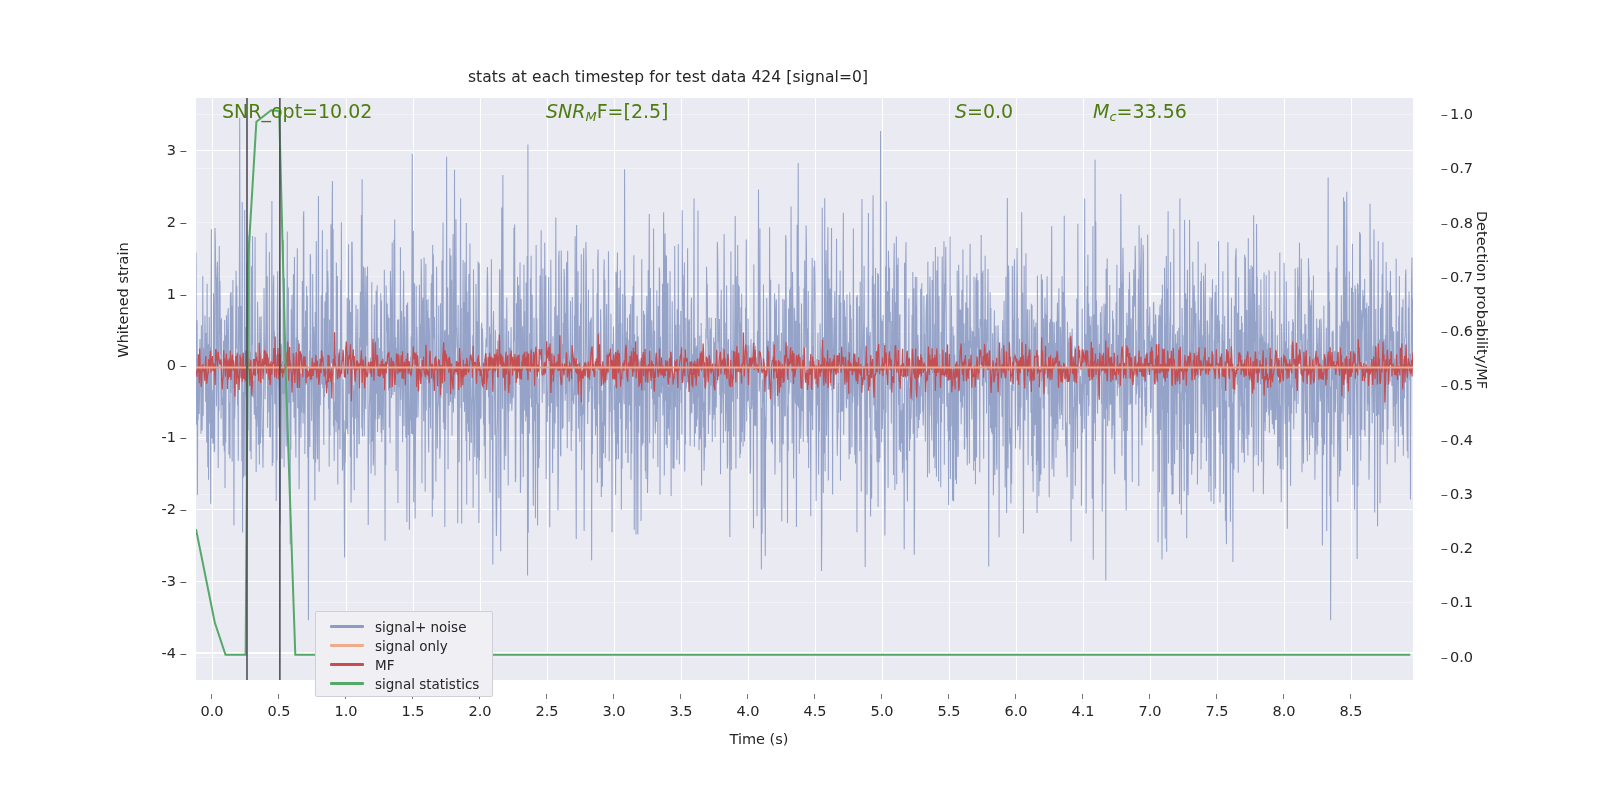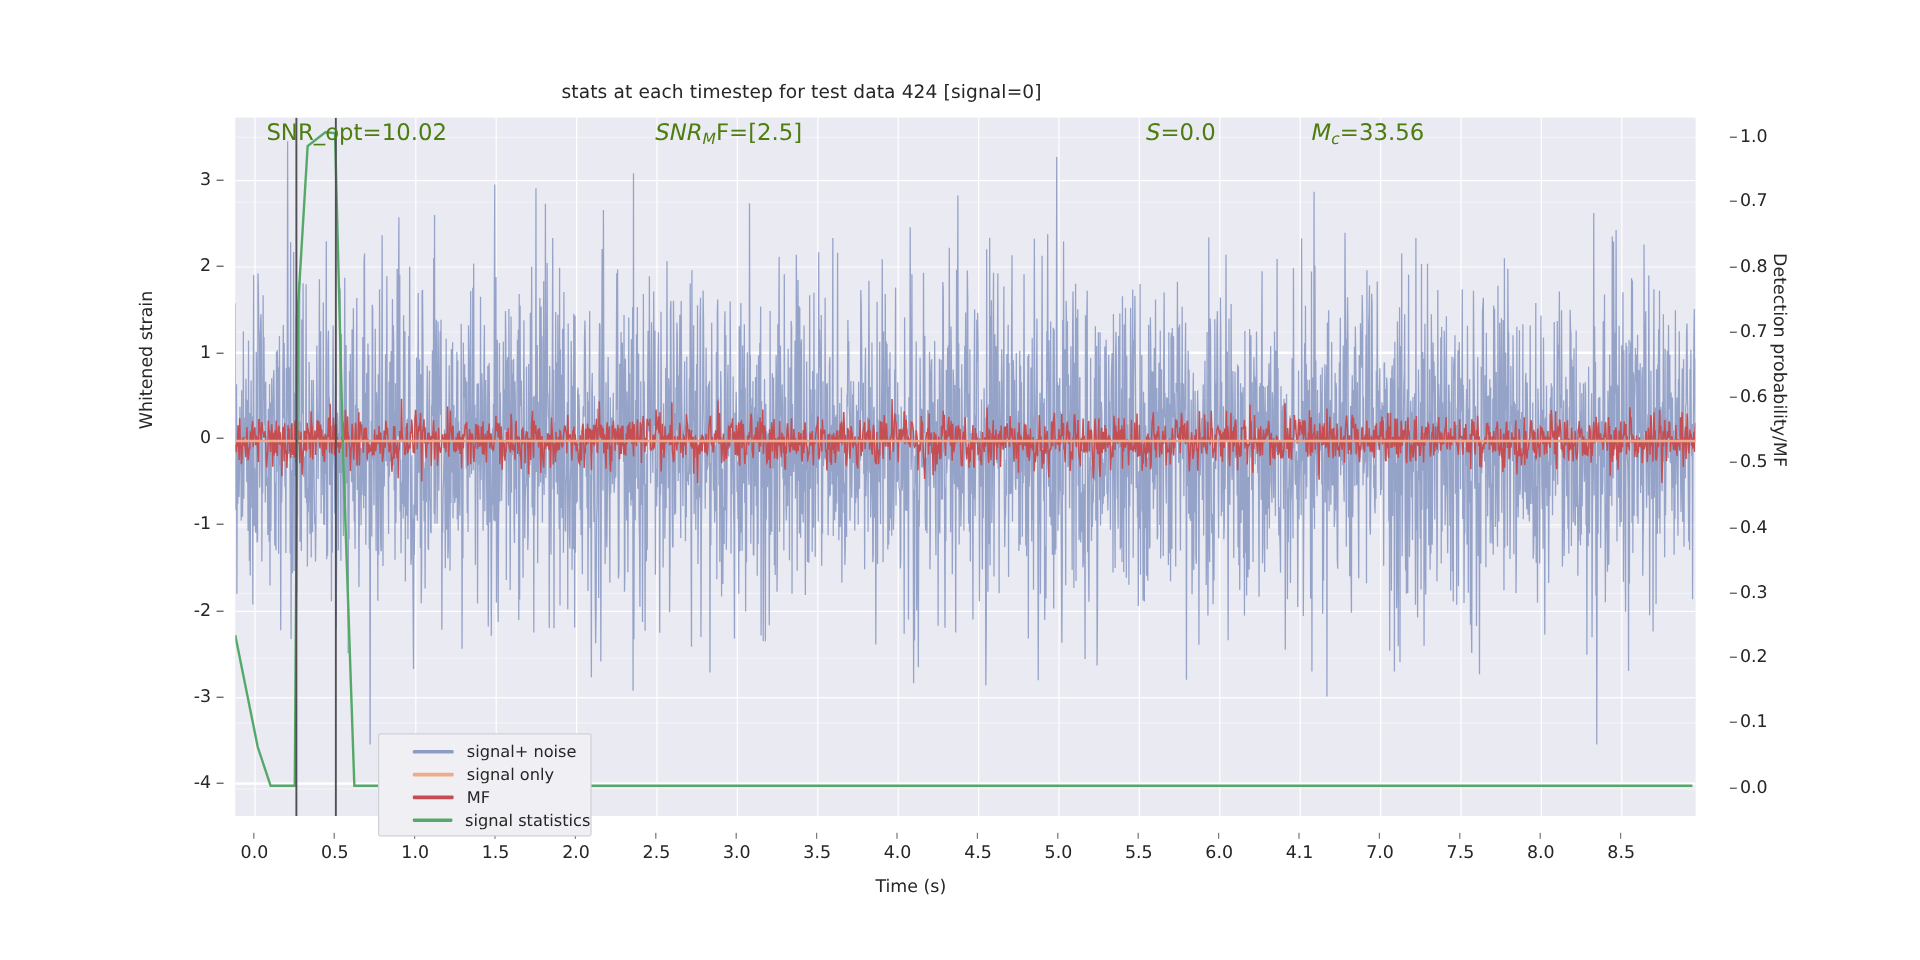--- a/index.html
+++ b/index.html
@@ -65,21 +65,21 @@
   }
   #xlabel{
     position:absolute;left:0;top:731px;width:1518px;text-align:center;
     font-size:14.5px;color:#262626;
   }
 
   
   #legend{
     position:absolute;left:315px;top:611px;width:178px;height:86px;
     background:#f0f0f4;border:1px solid #cfcfd8;border-radius:2px;
-    padding:5px 0 5px 18px;box-sizing:border-box;z-index:40;
+    padding:5px 0 5px 4px;box-sizing:border-box;z-index:40;
   }
   .legend-row{height:19px;display:flex;align-items:center;padding-left:10px;}
   .legend-swatch{width:34px;height:2.2px;margin-right:11px;border-radius:1px;}
   .legend-label{font-size:13.5px;color:#262626;white-space:nowrap;}
 
   
   svg.trace{position:absolute;left:0;top:0;width:100%;height:100%;}
 </style>
 </head>
 <body>

